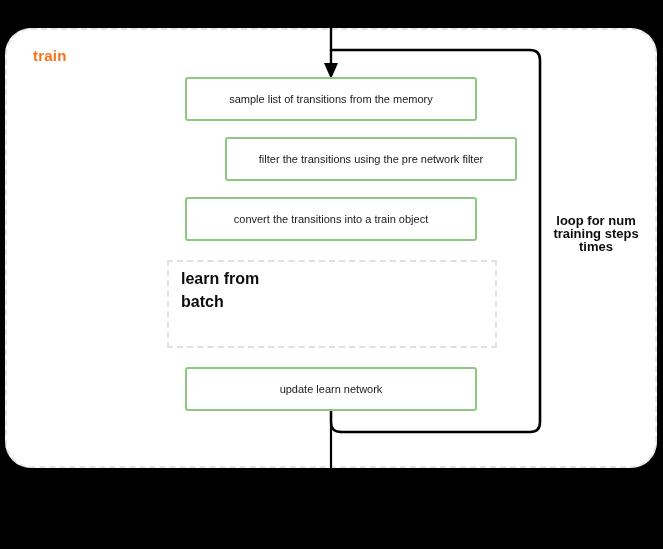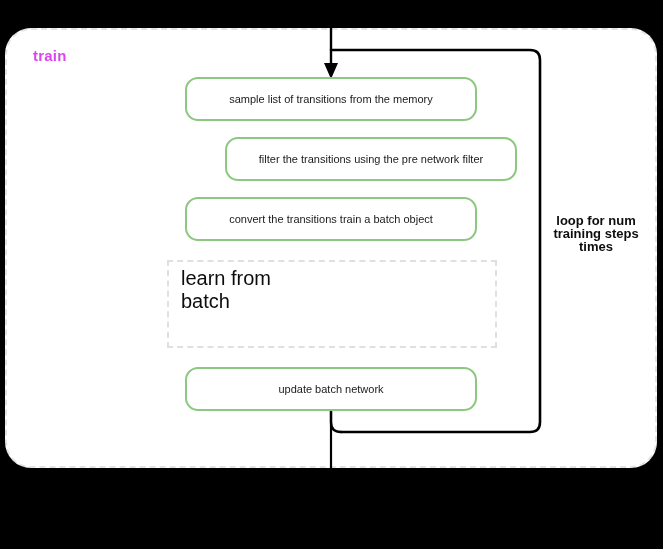--- a/index.html
+++ b/index.html
@@ -29,34 +29,34 @@
     border: 2px dashed #e3e3e3;
     border-radius: 26px;
   }
 
   #train-title {
     position: absolute;
     left: 33px;
     top: 47px;
     font-size: 15px;
     font-weight: bold;
-    color: #d946ef;
+    color: #f97316;
     letter-spacing: 0.2px;
   }
 
   
   .step-box {
     position: absolute;
     left: 185px;
     width: 292px;
     height: 44px;
     box-sizing: border-box;
     background: #ffffff;
     border: 2px solid #8cc87f;
-    border-radius: 13px;
+    border-radius: 3px;
     display: flex;
     align-items: center;
     justify-content: center;
   }
   .step-label {
     font-size: 11px;
     color: #1a1a1a;
     text-align: center;
     line-height: 14px;
   }
@@ -74,22 +74,22 @@
     height: 88px;
     box-sizing: border-box;
     background: #ffffff;
     border: 2px dashed #e0e0e0;
     border-radius: 0;
   }
   #learn-title {
     position: absolute;
     left: 12px;
     top: 5px;
-    font-size: 20px;
-    font-weight: normal;
+    font-size: 16px;
+    font-weight: bold;
     line-height: 23px;
     color: #0d0d0d;
     white-space: pre-line;
   }
 
   
   #loop-label {
     position: absolute;
     left: 546px;
     top: 214px;
@@ -134,29 +134,29 @@
 
   <div class="step-box" id="step-sample">
     <span class="step-label">sample list of transitions from the memory</span>
   </div>
 
   <div class="step-box" id="step-filter">
     <span class="step-label">filter the transitions using the pre network filter</span>
   </div>
 
   <div class="step-box" id="step-convert">
-    <span class="step-label">convert the transitions train a batch object</span>
+    <span class="step-label">convert the transitions into a train object</span>
   </div>
 
   <div id="learn-block">
     <div id="learn-title">learn from
 batch</div>
   </div>
 
   <div class="step-box" id="step-update">
-    <span class="step-label">update batch network</span>
+    <span class="step-label">update learn network</span>
   </div>
 
   <div id="loop-label">loop for num
 training steps
 times</div>
 
 </div>
 
 </body></html>

